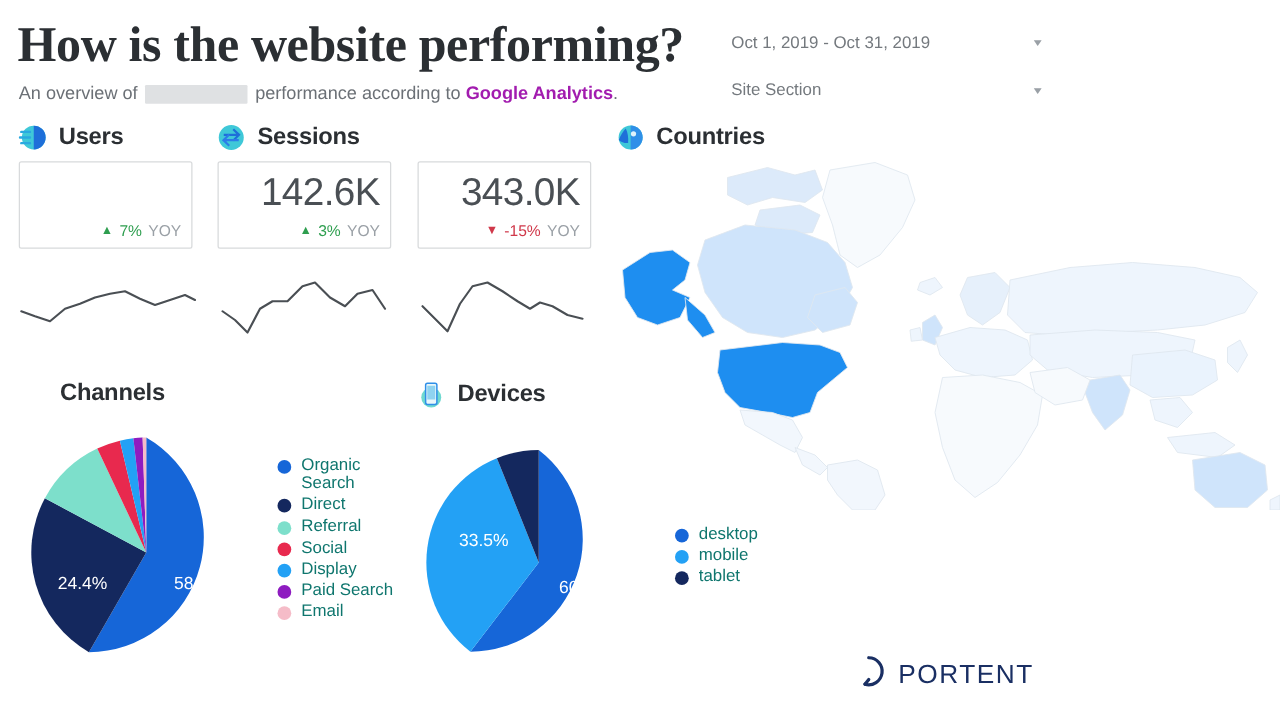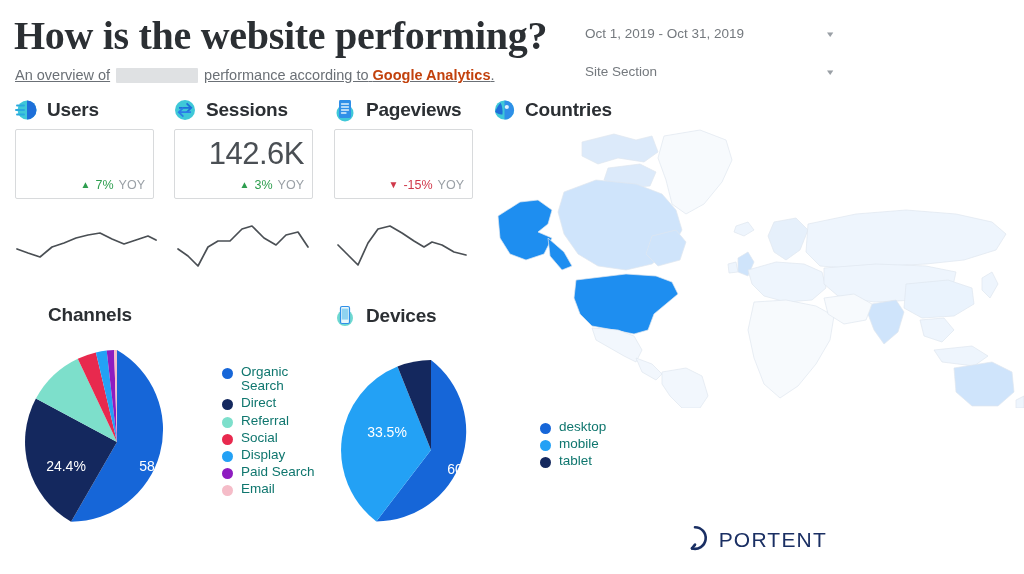--- a/index.html
+++ b/index.html
@@ -16,27 +16,27 @@
   
   .title{
     position:absolute;left:14px;top:12px;
     font-family:"Liberation Serif", serif;
     font-weight:700;font-size:40px;line-height:48px;
     color:#2b2f33;letter-spacing:-0.3px;white-space:nowrap;
   }
   .subtitle{
     position:absolute;left:15px;top:67px;
     font-size:14.5px;color:#6b7076;white-space:nowrap;
-    display:flex;align-items:center;gap:0;text-decoration:underline;
+    display:flex;align-items:center;gap:0;
   }
   .subtitle .redact{
     display:inline-block;width:82px;height:15px;
     background:#dfe1e3;margin:0 6px;border-radius:1px;vertical-align:middle;
   }
-  .subtitle b{color:#c2410c;font-weight:700;}
+  .subtitle b{color:#a21caf;font-weight:700;}
 
   .ctrl{
     position:absolute;right:10px;
     font-size:13.5px;color:#74797e;
     width:248px;display:flex;justify-content:space-between;align-items:center;
   }
   .ctrl.date{top:26px;}
   .ctrl.section{top:64px;}
   .ctrl .caret{font-size:9px;color:#9aa0a6;transform:scaleX(1.4);}
 
@@ -146,30 +146,20 @@
     <span class="icn">
       <svg viewBox="0 0 24 24">
         <circle cx="12" cy="12" r="10" fill="#3fc8d8"></circle>
         <path d="M6 9h10l-3-3 1.2-1.2L19.5 9.8 14.2 15l-1.2-1.2 3-3H6z" fill="#1e6fd9"></path>
         <path d="M18 15H8l3 3-1.2 1.2L4.5 14.2 9.8 9l1.2 1.2-3 3h10z" fill="#2b7ce8"></path>
       </svg>
     </span>
     <span class="lbl">Sessions</span>
   </div>
 
-  <div class="mhead mh2">
-    <span class="icn">
-      <svg viewBox="0 0 24 24">
-        <circle cx="12" cy="15" r="8.5" fill="#3fc8d8"></circle>
-        <rect x="6" y="2" width="12" height="18" rx="1.4" fill="#2f8fe8"></rect>
-        <path d="M8.5 6h7M8.5 9h7M8.5 12h7M8.5 15h4.5" stroke="#dff2fb" stroke-width="1.3" stroke-linecap="round"></path>
-      </svg>
-    </span>
-    <span class="lbl">Pageviews</span>
-  </div>
 
   <div class="mhead mh3">
     <span class="icn">
       <svg viewBox="0 0 24 24">
         <circle cx="12.5" cy="12" r="9.6" fill="#3fc8d8"></circle>
         <path d="M12.5 2.4a9.6 9.6 0 0 1 0 19.2z" fill="#2f8fe8"></path>
         <path d="M3 14c1.6-4 3.4-7 5.6-9.2 1.6 3 2.2 7 1.9 11.6-2.6.3-5.1-.4-7.5-2.4z" fill="#1e6fd9"></path>
         <circle cx="14.8" cy="9" r="2.1" fill="#dff2fb"></circle>
       </svg>
     </span>
@@ -187,20 +177,21 @@
   <div class="card c1">
     <div class="big">142.6K</div>
     <div class="sub">
       <span class="arrow" style="color:#2e9e4f">▲</span>
       <span class="pct" style="color:#2e9e4f">3%</span>
       <span class="yoy">YOY</span>
     </div>
   </div>
 
   <div class="card c2">
+    <div class="big">343.0K</div>
     <div class="sub">
       <span class="arrow" style="color:#d0384a">▼</span>
       <span class="pct" style="color:#d0384a">-15%</span>
       <span class="yoy">YOY</span>
     </div>
   </div>
 
   <div class="spark s0">
     <svg viewBox="0 0 145 62" width="145" height="62">
       <polyline fill="none" stroke="#4a4f54" stroke-width="1.7" stroke-linecap="round" stroke-linejoin="round" points="3,36 14,40 26,44 38,34 50,30 62,25 74,22 86,20 98,26 110,31 122,27 134,23 142,27"></polyline>

